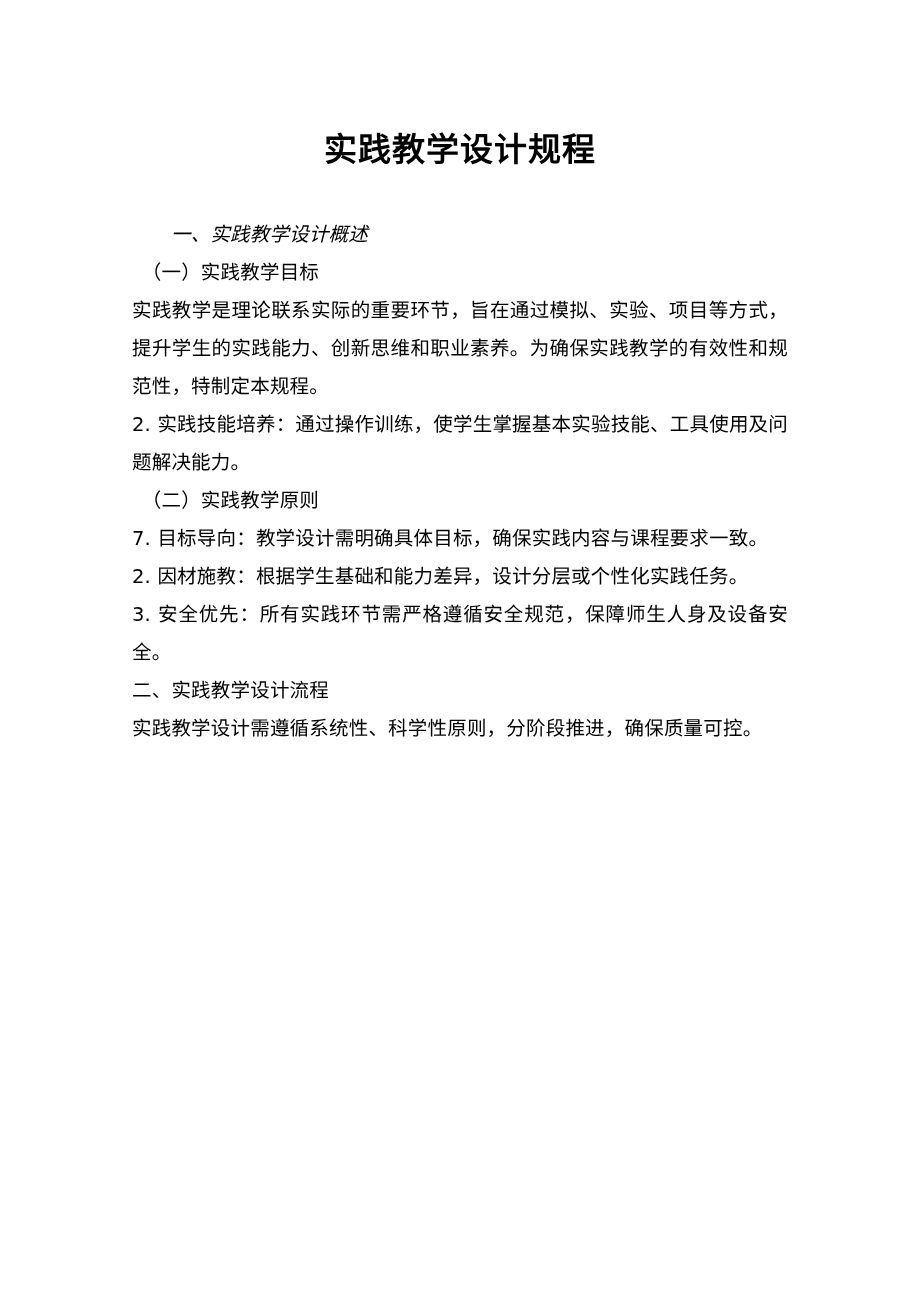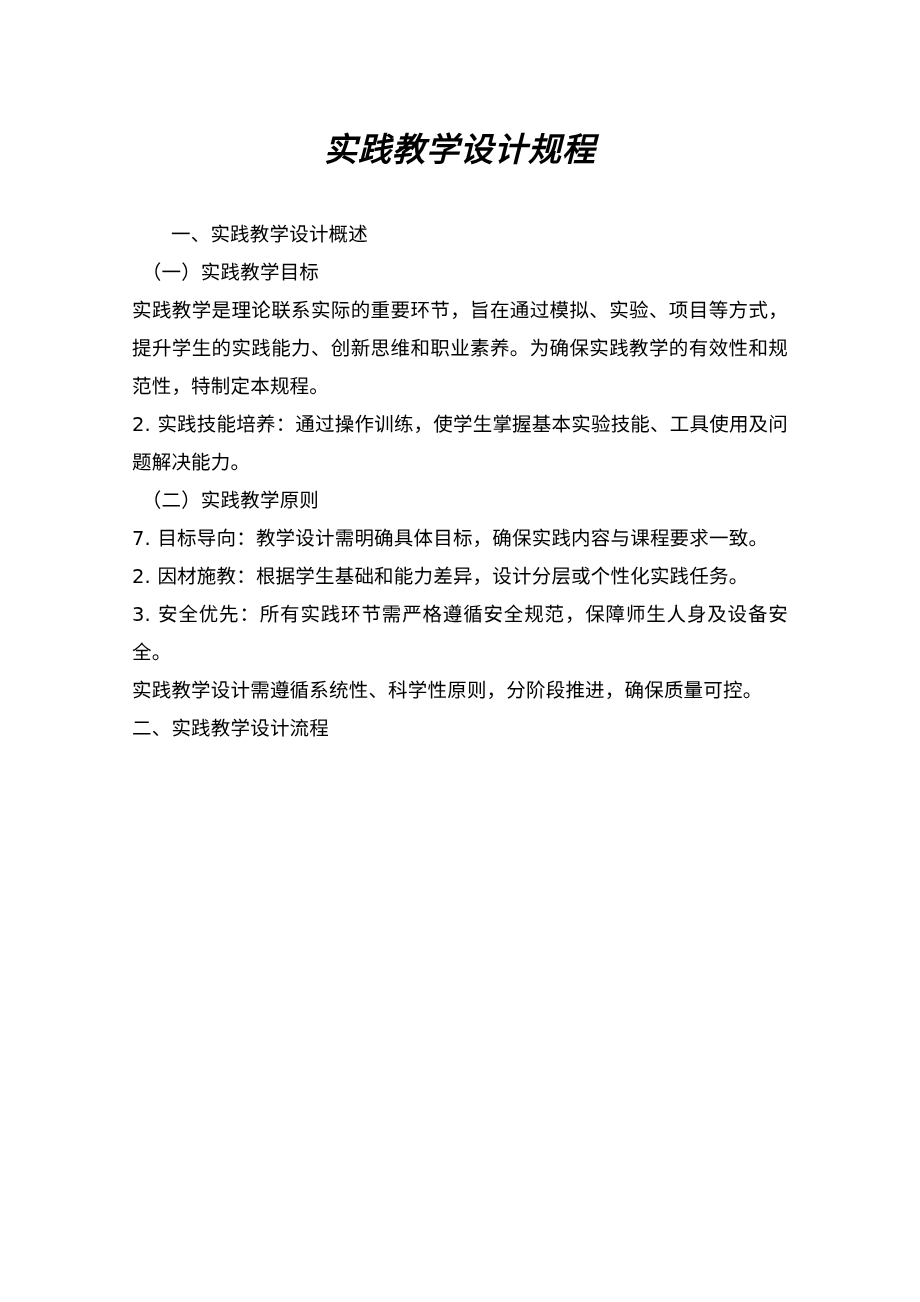--- a/index.html
+++ b/index.html
@@ -21,46 +21,46 @@
     box-sizing: border-box;
     padding: 130px 132px 40px 132px;
   }
   .doc-title {
     text-align: center;
     font-size: 33px;
     font-weight: bold;
     line-height: 1.2;
     letter-spacing: 1px;
     margin: 0 0 46px 0;
-    font-style: italic;
   }
   .para {
     font-size: 19.5px;
     line-height: 1.95;
     text-align: justify;
     margin: 0;
     letter-spacing: 0.2px;
   }
   .indent-2 {
     text-indent: 2em;
+    font-style: italic;
   }
   .indent-1 {
     text-indent: 0.5em;
   }
 </style>
 </head>
 <body>
 
 <div class="page">
   <h1 class="doc-title">实践教学设计规程</h1>
   <div class="body-content">
     <p class="para indent-2">一、实践教学设计概述</p>
     <p class="para indent-1">（一）实践教学目标</p>
     <p class="para">实践教学是理论联系实际的重要环节，旨在通过模拟、实验、项目等方式，提升学生的实践能力、创新思维和职业素养。为确保实践教学的有效性和规范性，特制定本规程。</p>
     <p class="para">2. 实践技能培养：通过操作训练，使学生掌握基本实验技能、工具使用及问题解决能力。</p>
     <p class="para indent-1">（二）实践教学原则</p>
     <p class="para">7. 目标导向：教学设计需明确具体目标，确保实践内容与课程要求一致。</p>
     <p class="para">2. 因材施教：根据学生基础和能力差异，设计分层或个性化实践任务。</p>
     <p class="para">3. 安全优先：所有实践环节需严格遵循安全规范，保障师生人身及设备安全。</p>
+    <p class="para">二、实践教学设计流程</p>
     <p class="para">实践教学设计需遵循系统性、科学性原则，分阶段推进，确保质量可控。</p>
-    <p class="para">二、实践教学设计流程</p>
   </div>
 </div>
 
 </body></html>

